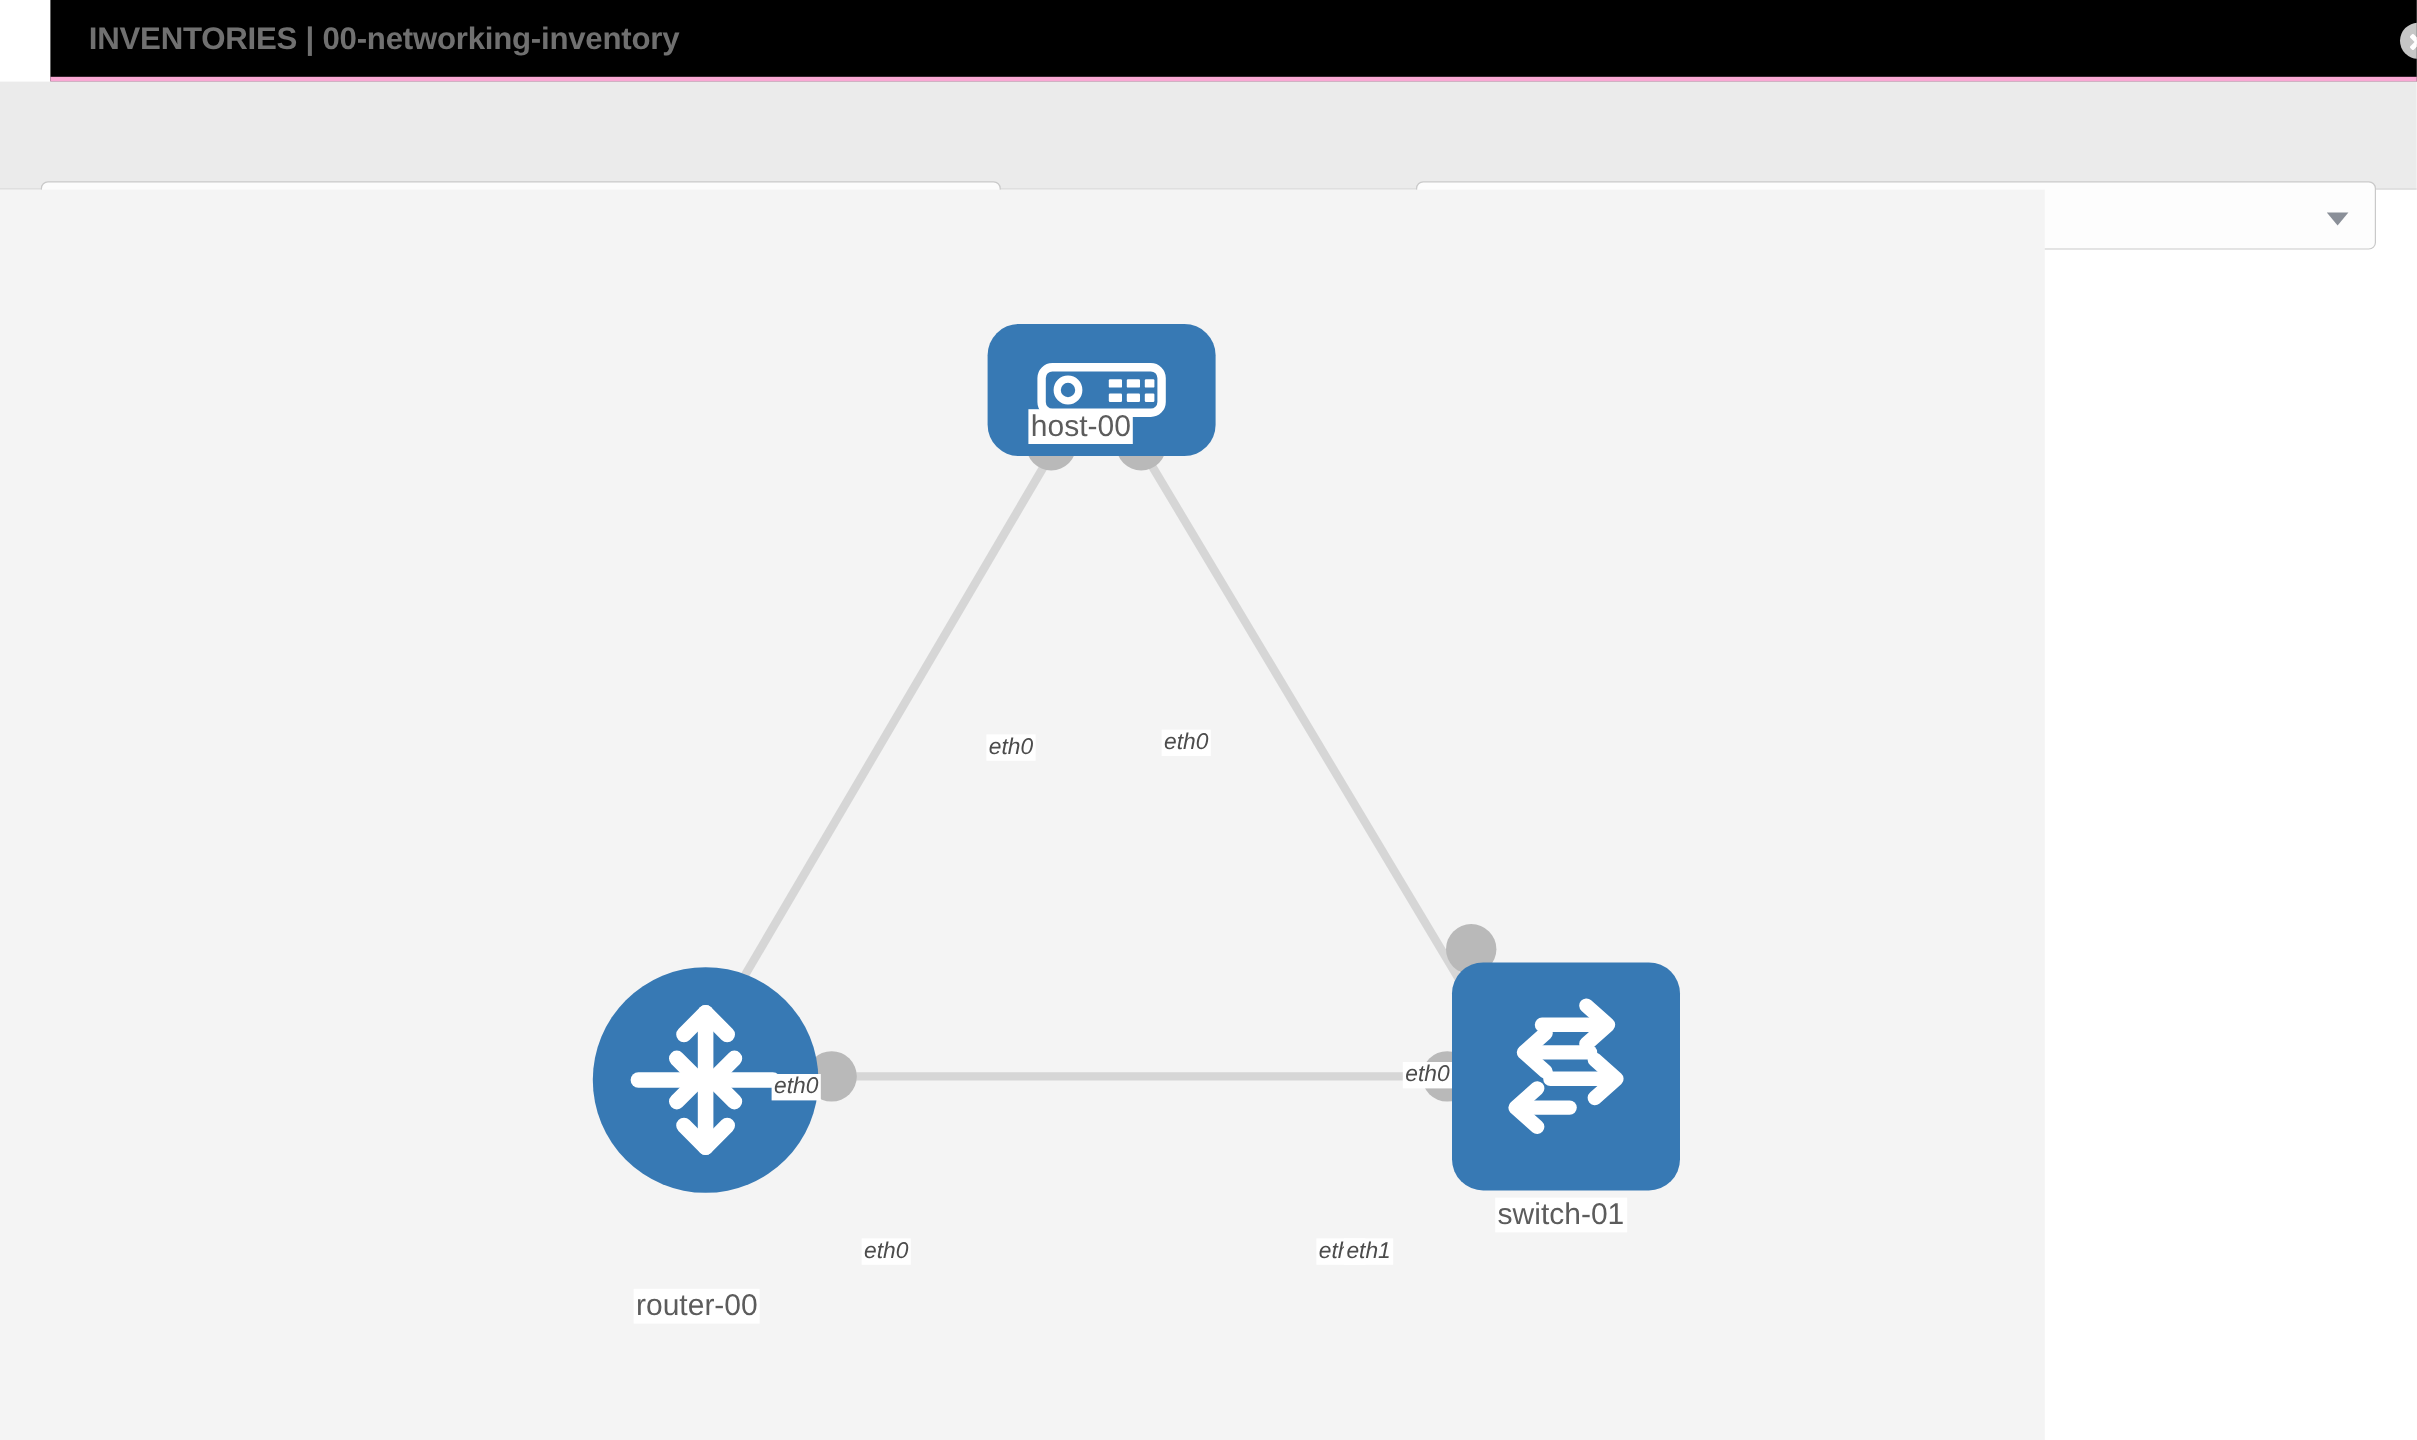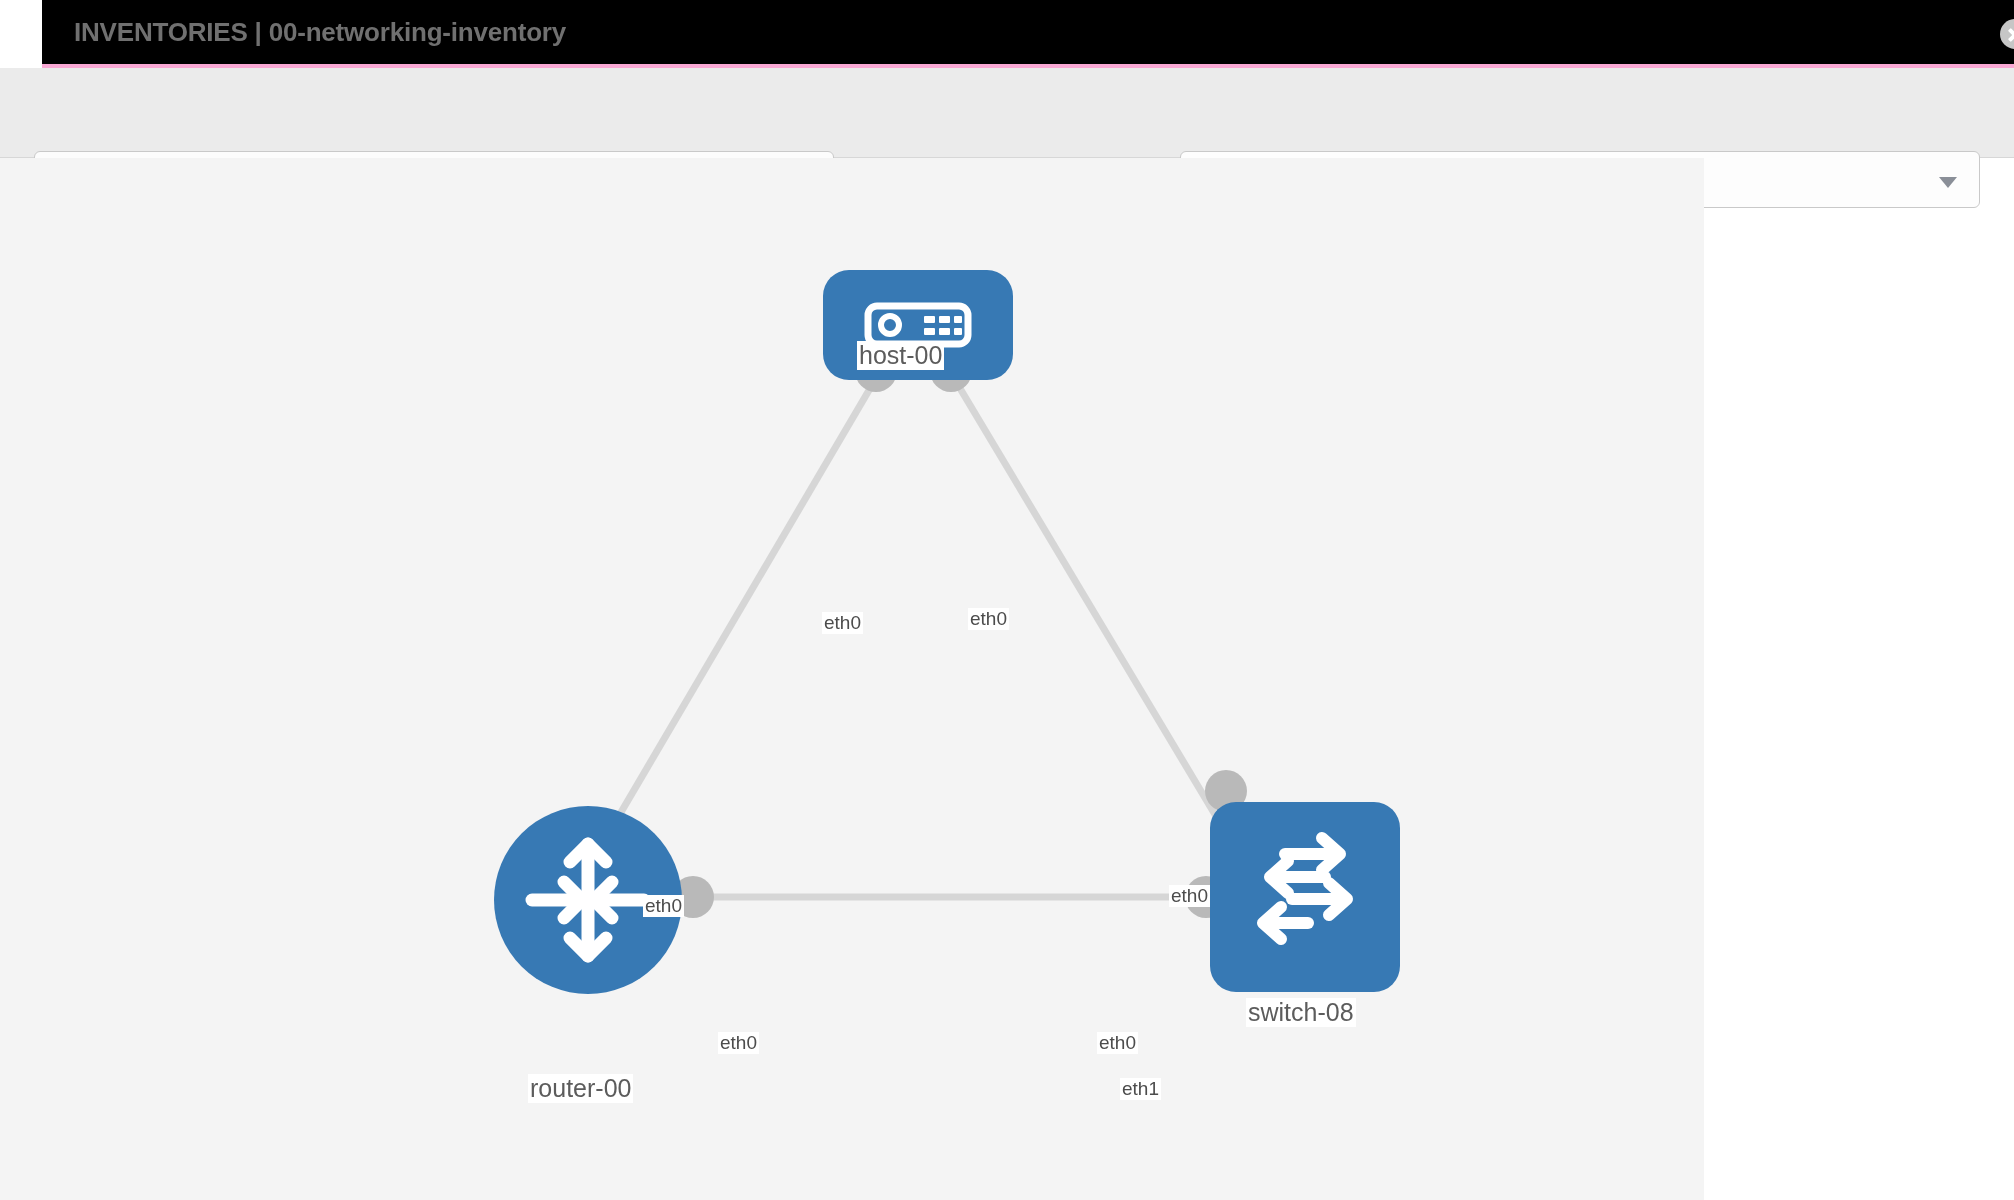--- a/index.html
+++ b/index.html
@@ -110,20 +110,21 @@
     background: #ffffff;
     white-space: nowrap;
     padding: 0 2px;
   }
   .iface-label {
     position: absolute;
     font-size: 19px; color: #4c4c4c;
     background: #ffffff;
     white-space: nowrap;
     padding: 0 2px;
+    font-style: italic;
   }
   .endpoint {
     position: absolute;
     width: 42px; height: 42px;
     border-radius: 50%;
     background: #b9b9b9;
   }
 
   
   .zoom-panel {
@@ -263,25 +264,25 @@
           <line x1="82" y1="97" x2="135" y2="97"></line>
           <polyline points="119,81 137,97 119,113"></polyline>
           <line x1="98" y1="121" x2="55" y2="121"></line>
           <polyline points="71,105 53,121 71,137"></polyline>
         </g>
       </svg>
     </div>
 
     <div class="node-label" style="left:857px;  top:183px;">host-00</div>
     <div class="node-label" style="left:528px;  top:880px;margin-top:36px;">router-00</div>
-    <div class="node-label" style="left:1246px; top:840px;">switch-08</div>
+    <div class="node-label" style="left:1246px; top:840px;">switch-01</div>
 
     <div class="iface-label" style="left:822px;  top:454px;">eth0</div>
     <div class="iface-label" style="left:968px;  top:450px;">eth0</div>
     <div class="iface-label" style="left:643px;  top:737px;">eth0</div>
     <div class="iface-label" style="left:1169px; top:727px;">eth0</div>
     <div class="iface-label" style="left:718px;  top:874px;">eth0</div>
     <div class="iface-label" style="left:1097px; top:874px;">eth0</div>
-    <div class="iface-label" style="left:1120px; top:920px;">eth1</div>
+    <div class="iface-label" style="left:1120px; top:874px;">eth1</div>
 
 
   </div>
 </div>
 
 </body></html>

